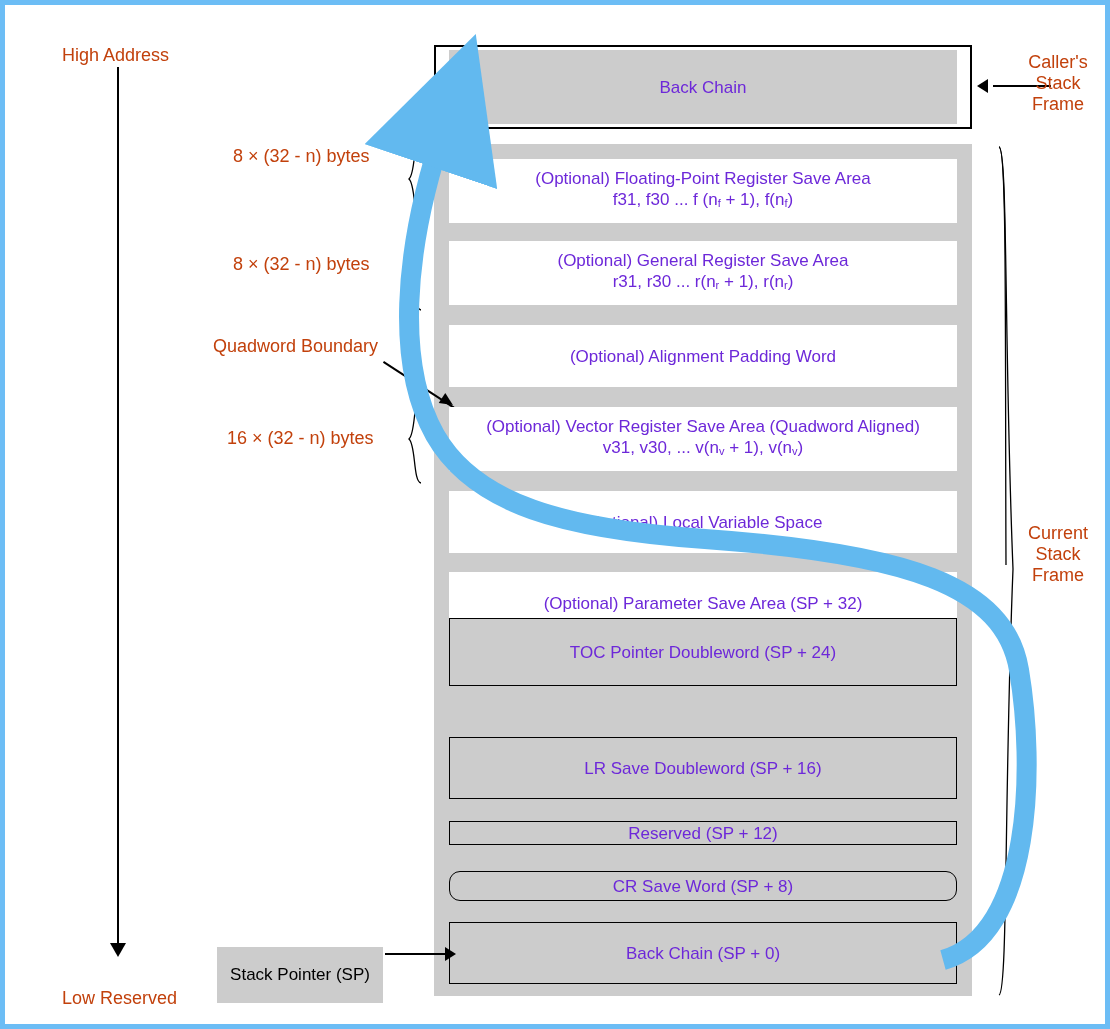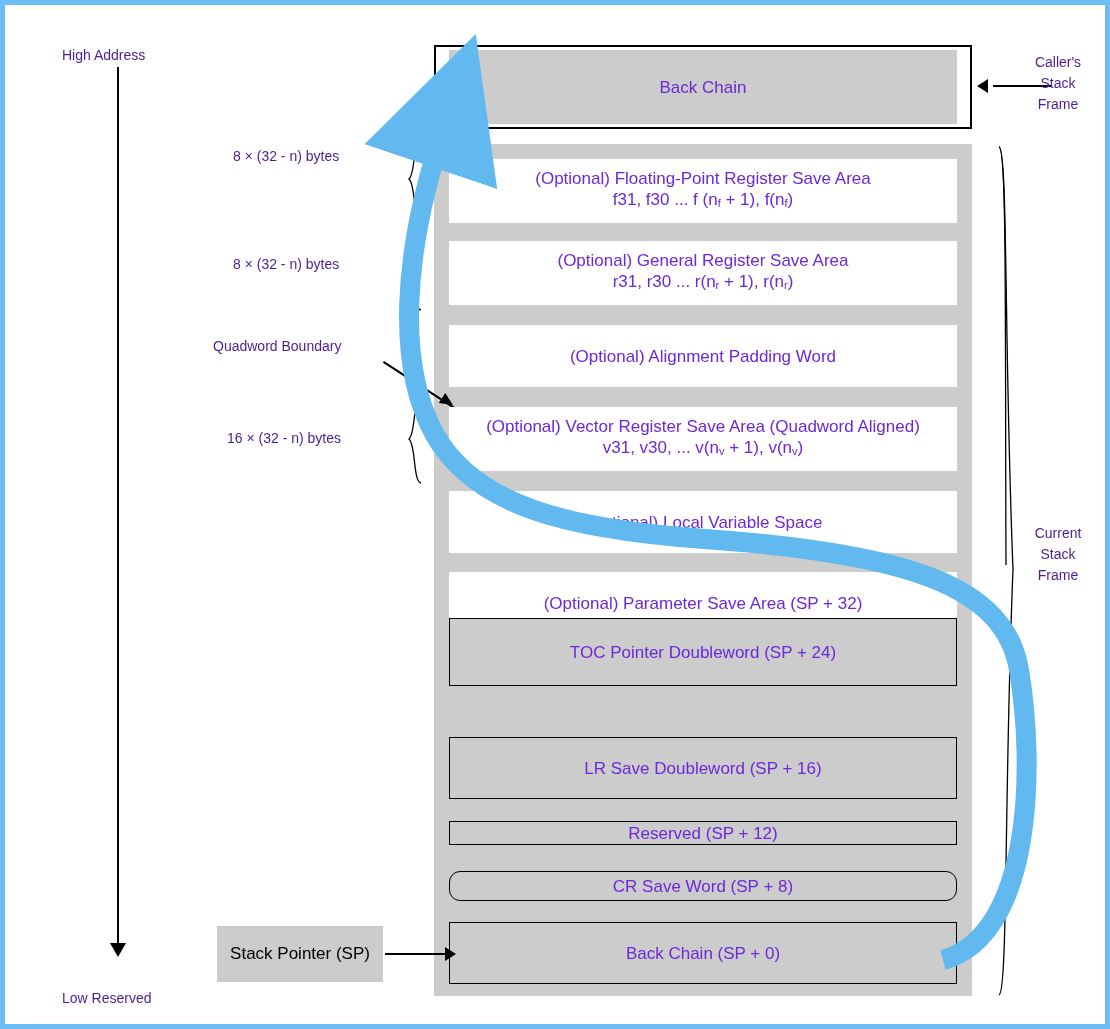--- a/index.html
+++ b/index.html
@@ -13,22 +13,22 @@
     position:absolute;left:0;top:0;width:1110px;height:1029px;
     box-sizing:border-box;
     border:5px solid #6cbdf5;
     background:#ffffff;
   }
   .stage{position:absolute;left:0;top:0;width:1110px;height:1029px;}
 
   
   .lbl{
     position:absolute;
-    color:#4c1d95;
-    font-size:14px;
+    color:#c2410c;
+    font-size:18px;
     line-height:21px;
     white-space:pre;
   }
   .lbl.ctr{text-align:center;}
 
   
   #gray-container{
     position:absolute;
     left:429px;top:139px;width:538px;height:852px;
     background:#cccccc;
@@ -73,21 +73,21 @@
   #addr-head{
     position:absolute;left:105px;top:938px;
     width:0;height:0;
     border-left:8px solid transparent;
     border-right:8px solid transparent;
     border-top:14px solid #000;
   }
 
   
   #sp-box{
-    position:absolute;left:212px;top:921px;width:166px;height:56px;
+    position:absolute;left:212px;top:942px;width:166px;height:56px;
     background:#cccccc;
     display:flex;align-items:center;justify-content:center;
     font-size:17px;color:#000;
   }
   #sp-line{position:absolute;left:380px;top:948px;width:62px;height:2px;background:#000;}
   #sp-head{
     position:absolute;left:440px;top:942px;
     width:0;height:0;
     border-top:7px solid transparent;
     border-bottom:7px solid transparent;

